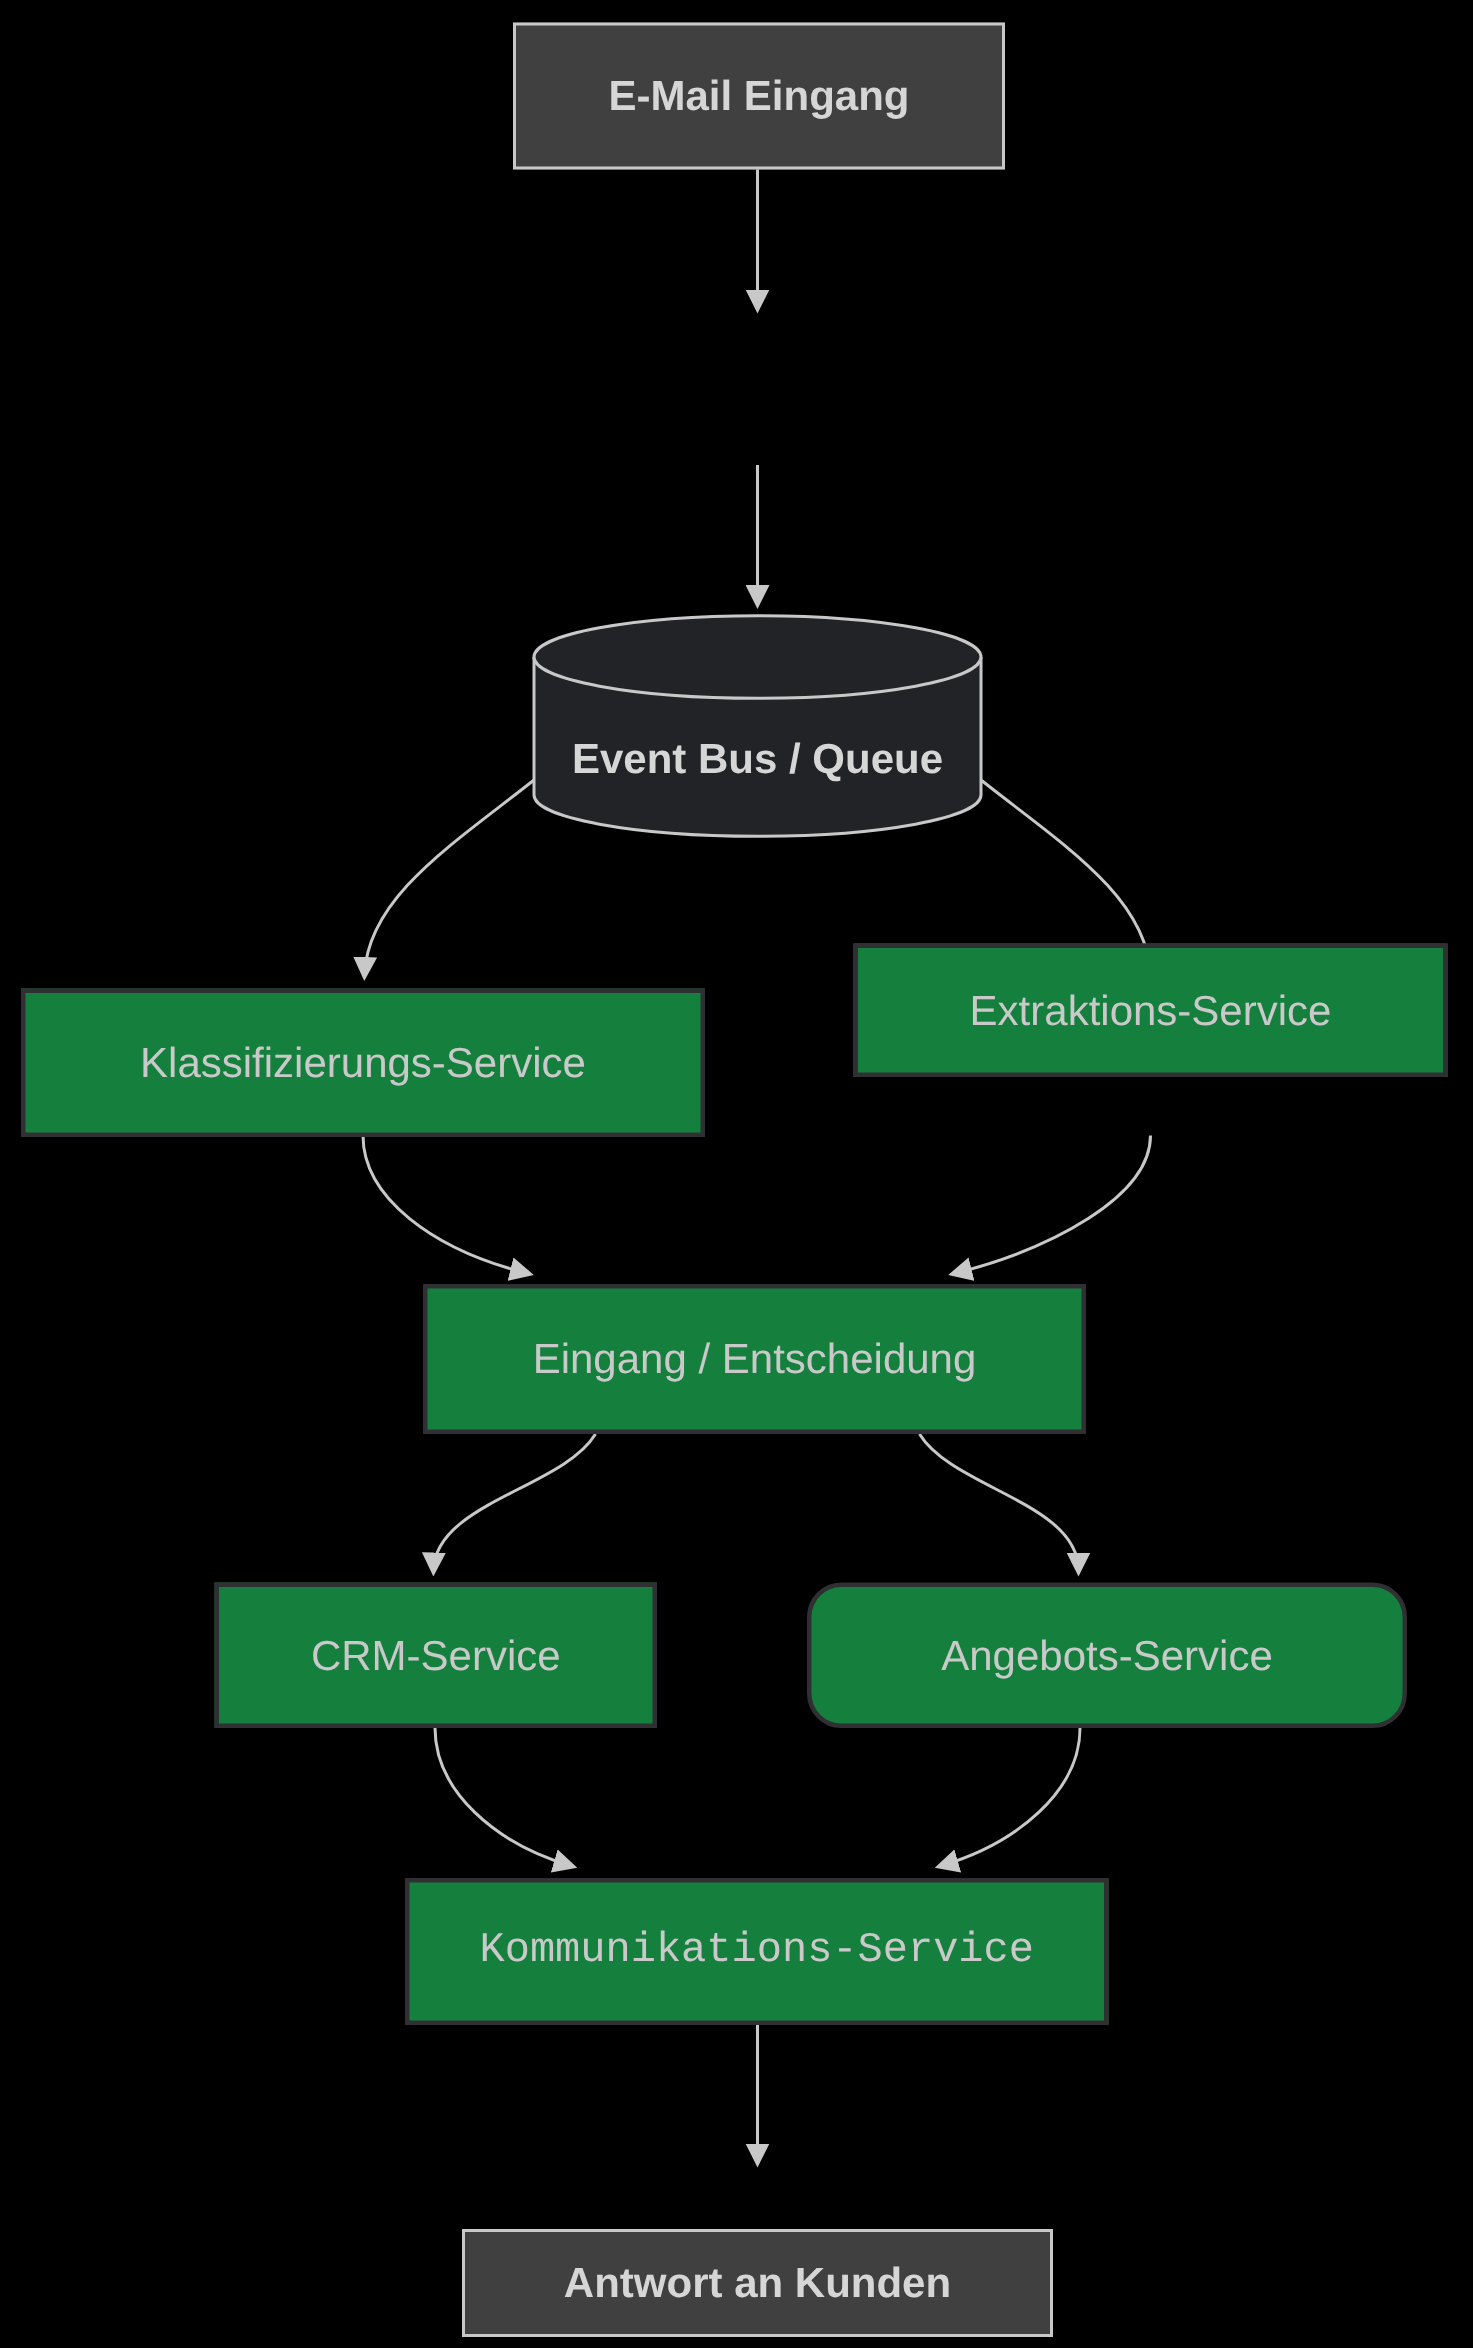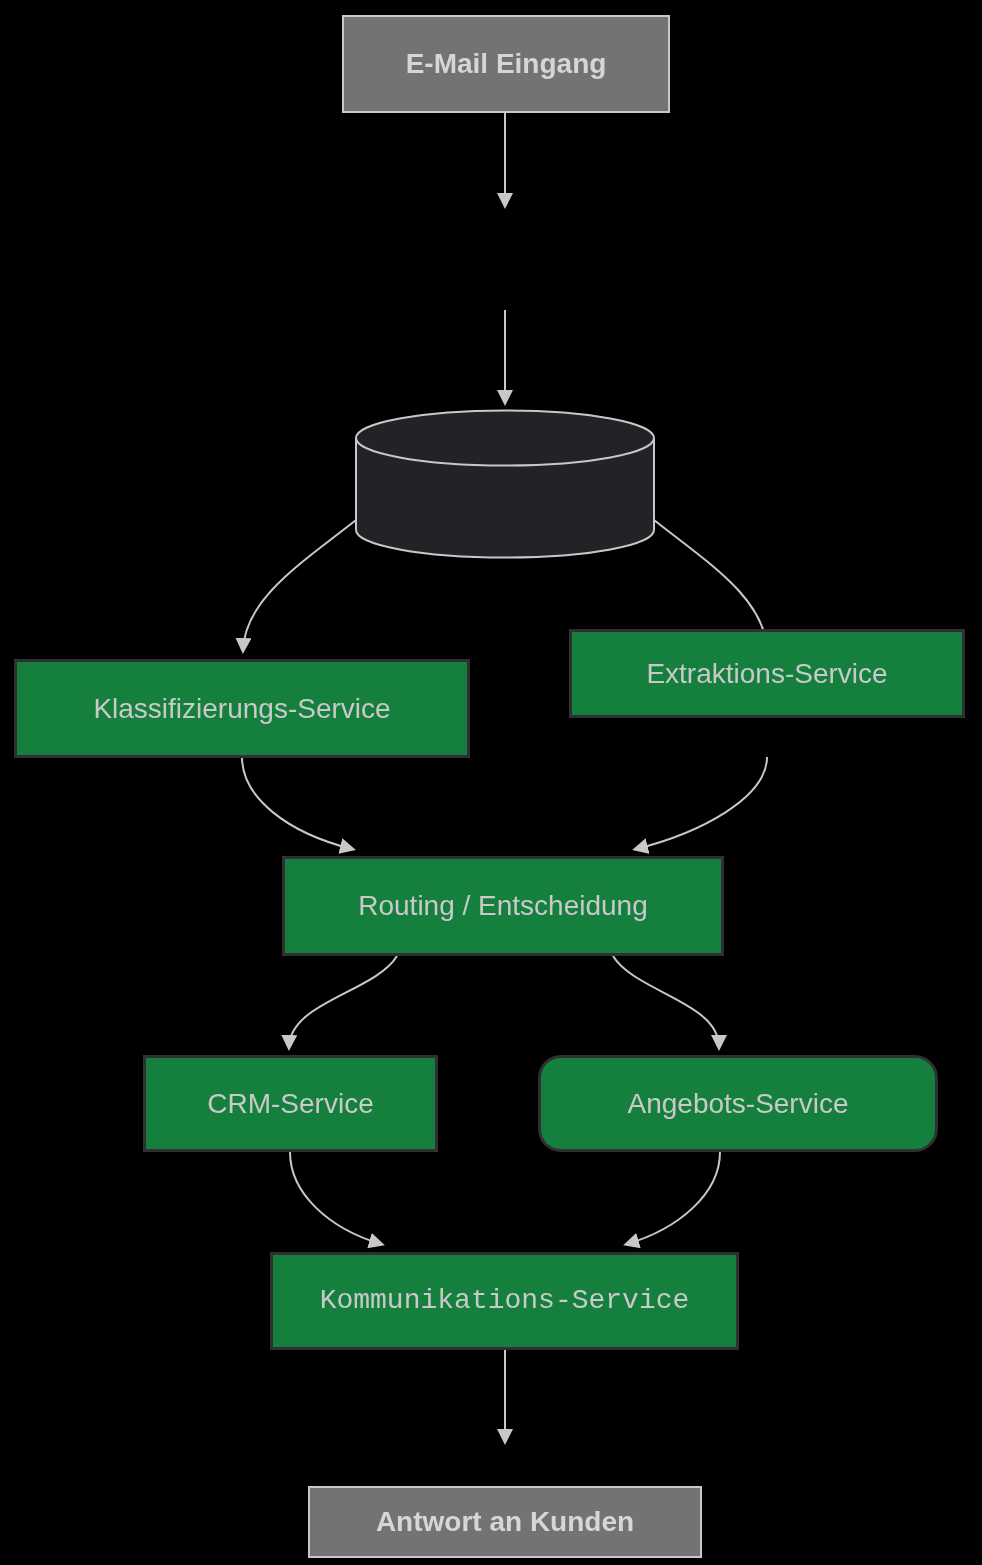--- a/index.html
+++ b/index.html
@@ -32,21 +32,21 @@
     box-sizing: border-box;
     display: flex;
     align-items: center;
     justify-content: center;
     text-align: center;
     font-size: 28px;
     line-height: 1.2;
     white-space: nowrap;
   }
   .node.dark {
-    background: #737373;
+    background: #404040;
     border: 2px solid #c8c8c8;
     color: #d6d6d6;
     font-weight: 700;
   }
   .node.light {
     background: #15803d;
     border: 3px solid #303034;
     color: #c9c9c9;
     font-weight: 400;
   }
@@ -102,31 +102,32 @@
       <path class="cyl-shape" d="M356,438 L356,530 A149,27.5 0 0 0 654,530 L654,438"></path>
       <ellipse class="cyl-shape" cx="505" cy="438" rx="149" ry="27.5"></ellipse>
     </g>
   </svg>
 
   <div class="node dark" style="left:342px; top:15px; width:328px; height:98px;">
     <span>E-Mail Eingang</span>
   </div>
 
 
+  <div class="cyl-label">Event Bus / Queue</div>
 
   <div class="node light" style="left:14px; top:659px; width:456px; height:99px;">
     <span>Klassifizierungs-Service</span>
   </div>
 
   <div class="node light" style="left:569px; top:629px; width:396px; height:89px;">
     <span>Extraktions-Service</span>
   </div>
 
   <div class="node light" style="left:282px; top:856px; width:442px; height:100px;">
-    <span>Routing / Entscheidung</span>
+    <span>Eingang / Entscheidung</span>
   </div>
 
   <div class="node light" style="left:143px; top:1055px; width:295px; height:97px;">
     <span>CRM-Service</span>
   </div>
 
   <div class="node light" style="left:538px; top:1055px; width:400px; height:97px;border-radius:23px;">
     <span>Angebots-Service</span>
   </div>
 

